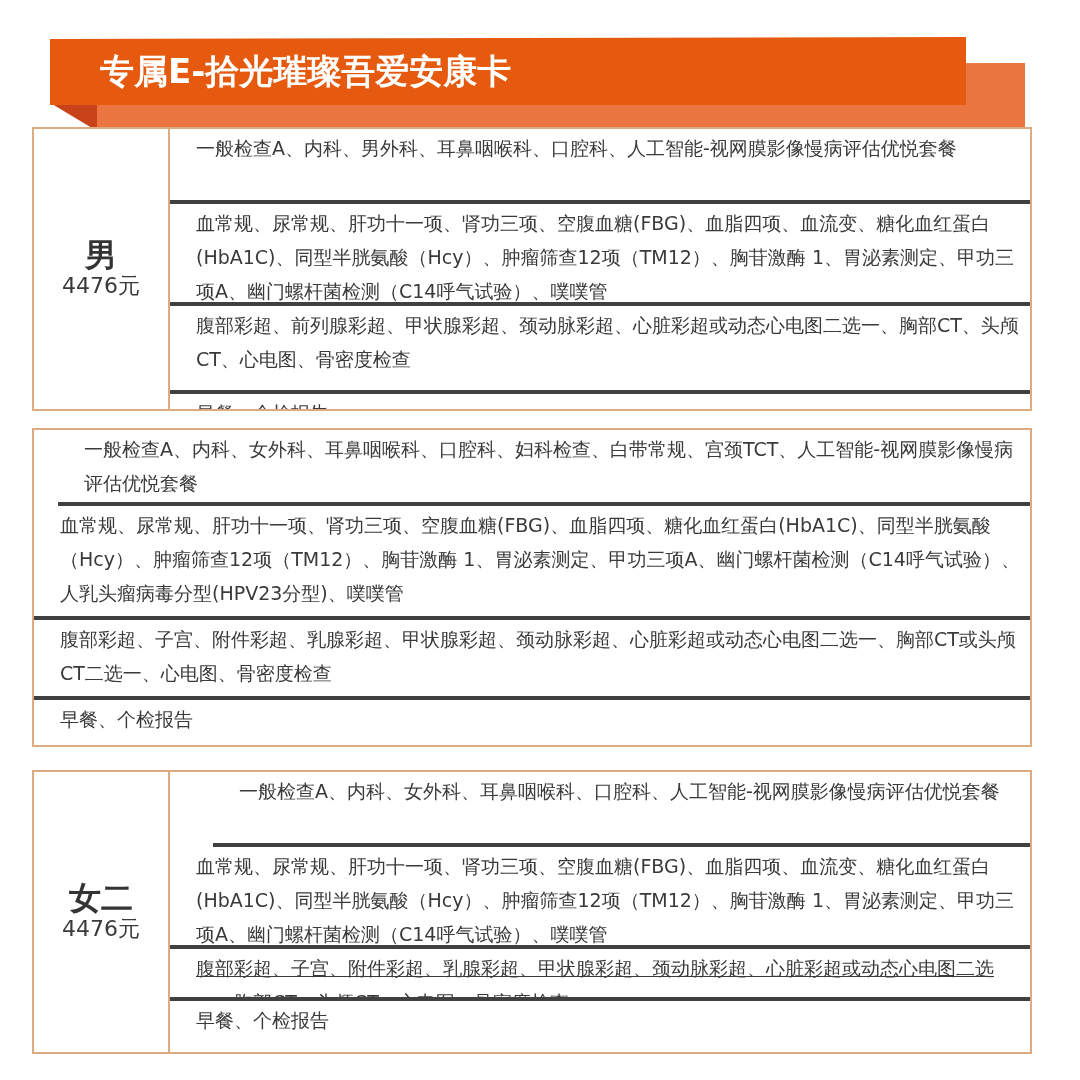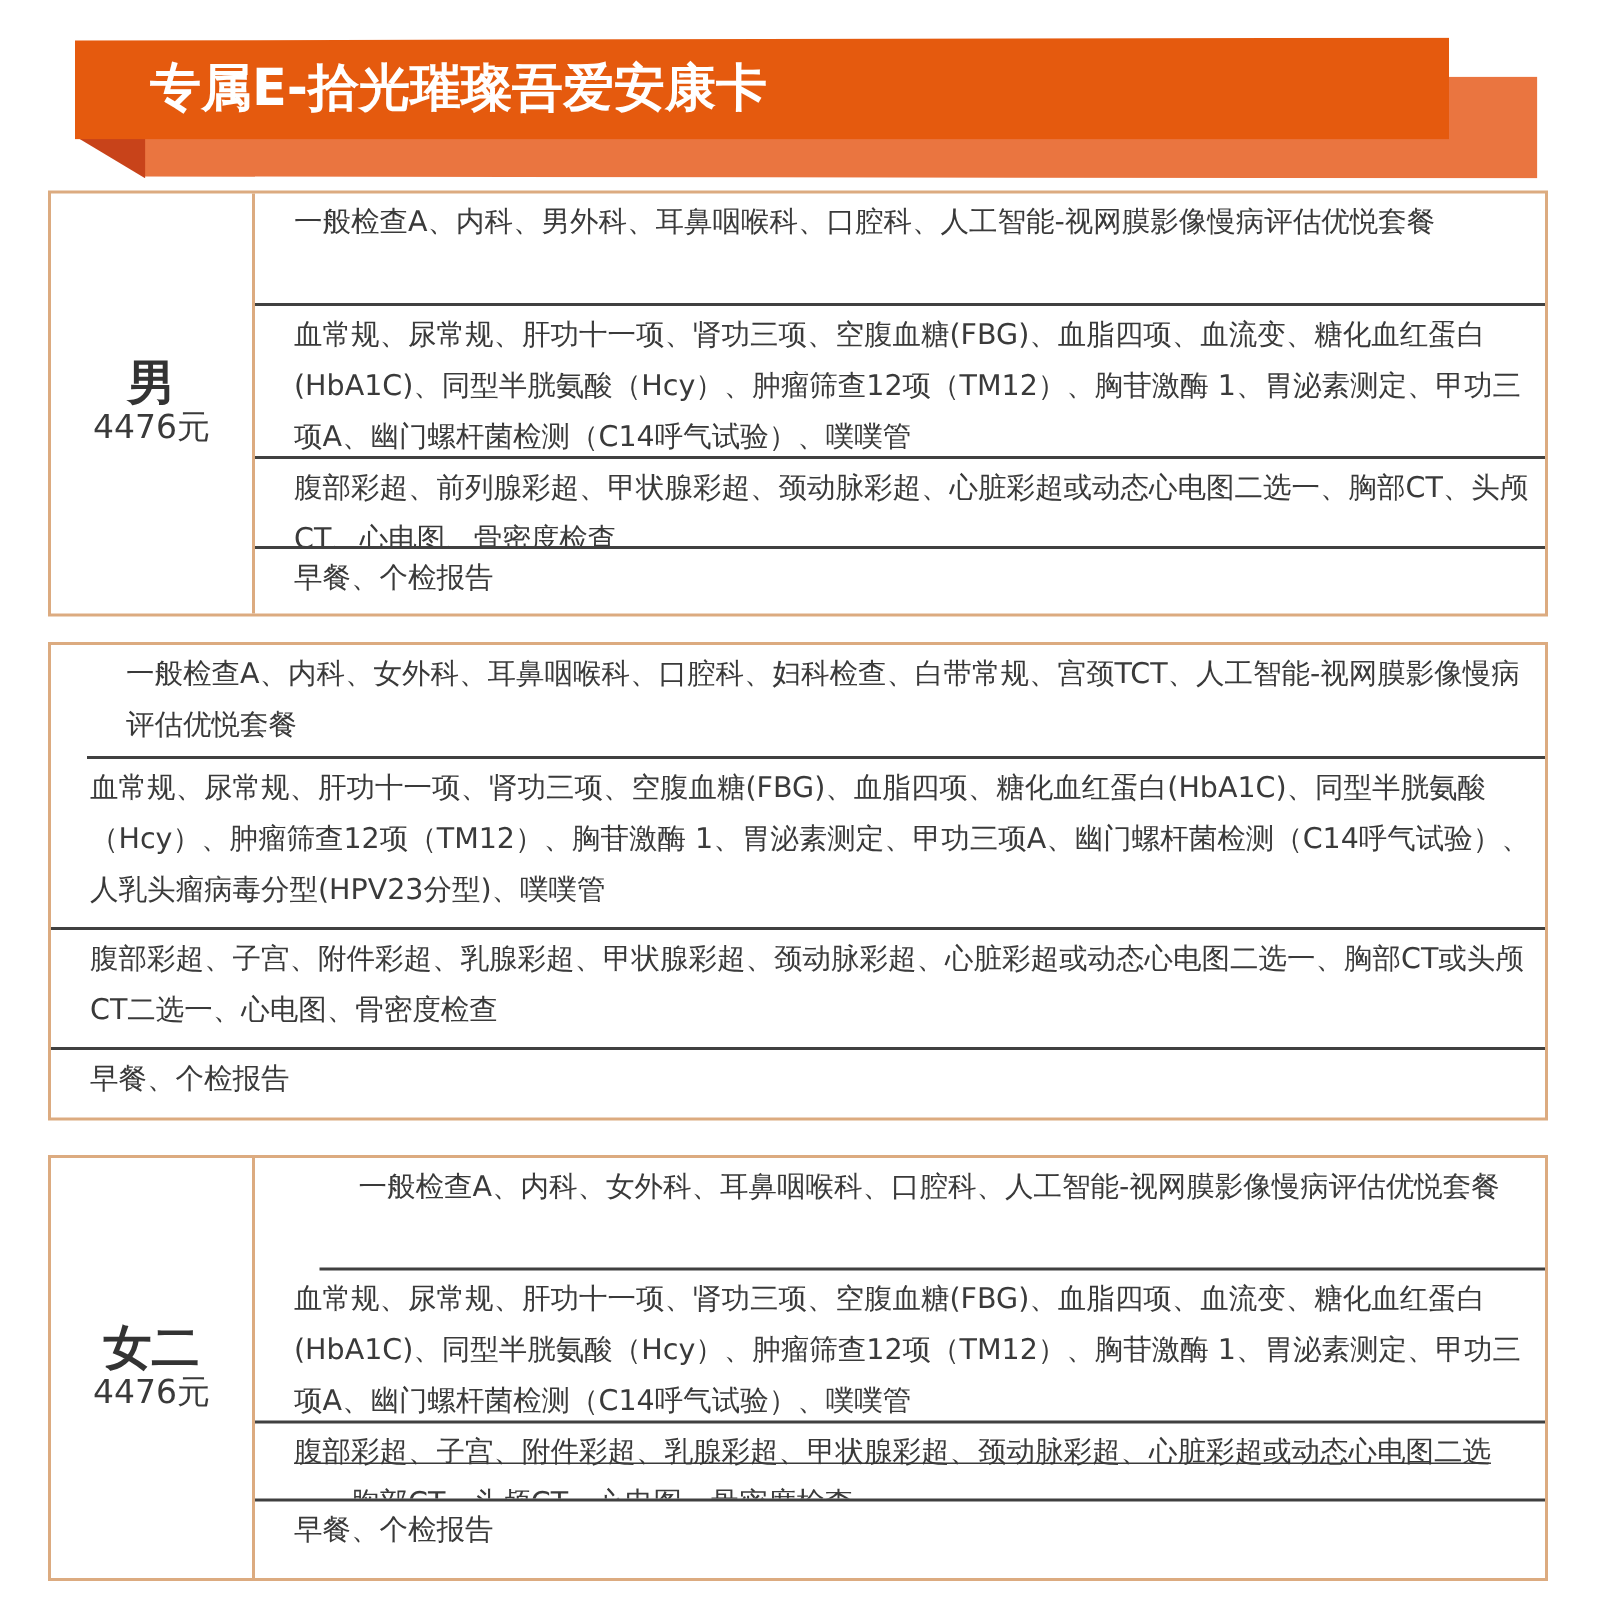--- a/index.html
+++ b/index.html
@@ -1,20 +1,20 @@
 <!DOCTYPE html>
 <html><head>
 <meta charset="utf-8">
 <style>
   html, body { margin: 0; padding: 0; background: #ffffff; }
   body { width: 1080px; height: 1080px; position: relative; overflow: hidden;
          font-family: "DejaVu Sans", "Liberation Sans", sans-serif; color: #3a3a3a; }
 
   
-  .banner { position: absolute; left: 0; top: 4px; width: 1052px; height: 125px; }
+  .banner { position: absolute; left: 0; top: 16px; width: 1052px; height: 125px; }
   .banner .back {
     position: absolute; left: 95px; top: 47px; width: 930px; height: 68px;
     background: #ea7540;
     clip-path: polygon(0 2%, 100% 0, 100% 100%, 0 98%);
   }
   .banner .fold {
     position: absolute; left: 52px; top: 88px; width: 45px; height: 27px;
     background: #c8431a;
     clip-path: polygon(0 0, 100% 0, 100% 100%);
   }
@@ -41,34 +41,34 @@
   }
   .pkg .gender {
     font-size: 32px; font-weight: bold; color: #333333; line-height: 40px;
     margin-top: -6px;
   }
   .pkg .price {
     font-size: 22px; color: #3a3a3a; line-height: 22px;
   }
   .pkg .items-col { flex: 1; display: flex; flex-direction: column; }
   .pkg .row {
-    border-bottom: 2px solid #404040;
+    border-bottom: 4px solid #404040;
     padding: 2px 10px 0 26px;
     font-size: 19px; line-height: 34px; color: #3a3a3a;
     box-sizing: border-box; overflow: hidden;
   }
   .pkg .row:last-child { border-bottom: none; }
 
   #pkg-male   { top: 127px; height: 284px; }
   #pkg-female1{ top: 428px; height: 319px; }
   #pkg-female2{ top: 770px; height: 284px; }
 
   #pkg-male .r0 { height: 75px; }
   #pkg-male .r1 { height: 102px; }
-  #pkg-male .r2 { height: 60px; }
+  #pkg-male .r2 { height: 88px; }
   #pkg-male .r3 { flex: 1; }
 
   #pkg-female1 .r0 { height: 76px; margin-left: 24px; }
   #pkg-female1 .r1 { height: 114px; }
   #pkg-female1 .r2 { height: 80px; }
   #pkg-female1 .r3 { flex: 1; }
 
   #pkg-female2 .r0 { height: 75px; margin-left: 43px; }
   #pkg-female2 .r1 { height: 102px; }
   #pkg-female2 .r2 { height: 52px; text-decoration: underline; }

